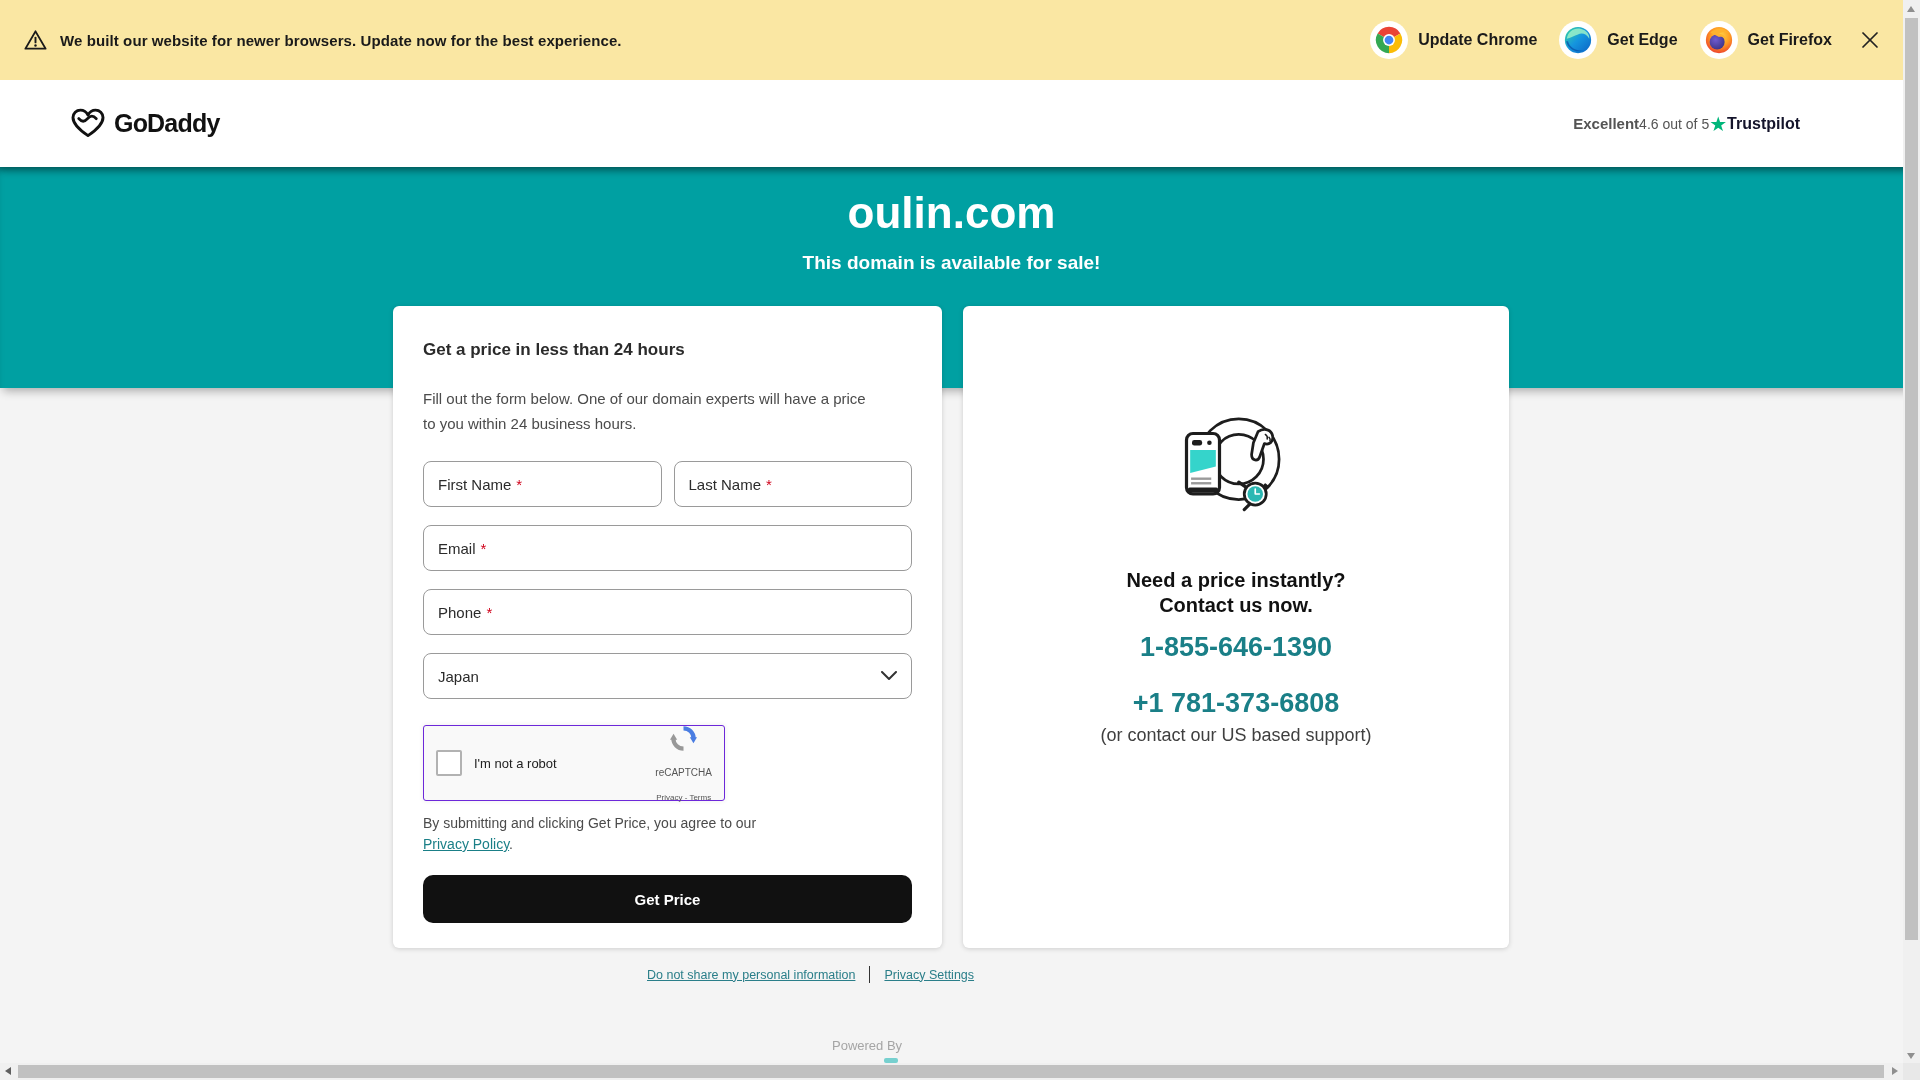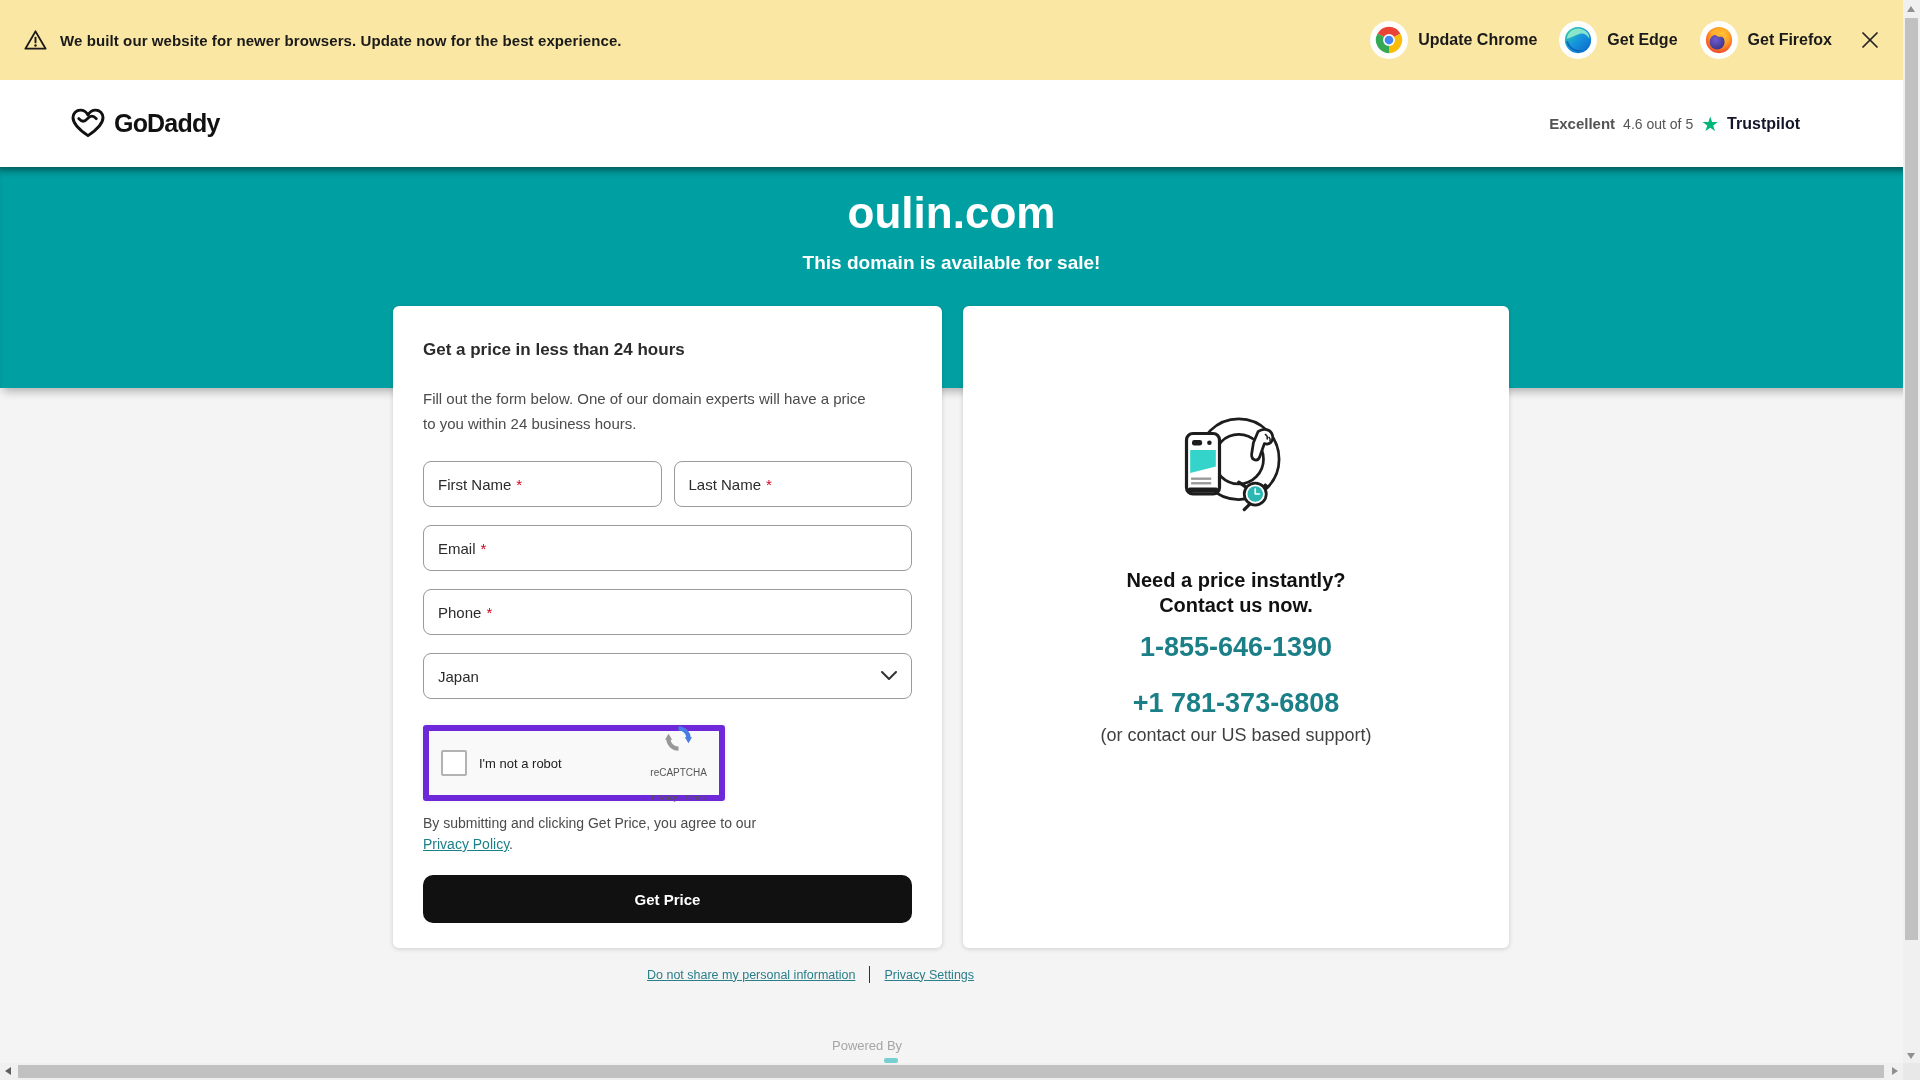--- a/index.html
+++ b/index.html
@@ -19,21 +19,21 @@
            align-items:center; justify-content:center; flex:0 0 auto; }
   .bclose { background:none; border:none; cursor:pointer; margin-left:6px; display:flex; align-items:center; }
 
   
   .header { position:absolute; top:80px; left:0; width:1920px; height:87px; background:#fff; z-index:3;
             box-shadow:0 3px 7px rgba(0,0,0,.25);
             display:flex; align-items:center; justify-content:space-between;
             padding:0 120px 0 70px; }
   .logo { display:flex; align-items:center; gap:8px; cursor:pointer; }
   .logo-text { font-size:25px; font-weight:800; letter-spacing:-0.8px; color:#111; }
-  .trustpilot { display:flex; align-items:center; gap:8px; }
+  .trustpilot { display:flex; align-items:center; }
   .tp-ex { font-size:15px; font-weight:700; color:#545454; }
   .tp-score { font-size:14px; color:#545454; }
   .tp-star { font-size:20px; color:#00b67a; line-height:1; }
   .tp-brand { font-size:16px; font-weight:700; color:#14142b; }
 
   
   .hero { position:absolute; top:167px; left:0; width:1920px; height:221px; background:#00a0a2; z-index:1;
           box-shadow: inset 0 7px 8px -5px rgba(0,0,0,.35), 0 6px 9px -3px rgba(0,0,0,.3);
           display:flex; flex-direction:column; align-items:center; padding:24px 17px 0 0; }
   .hero-domain { font-size:44px; font-weight:700; color:#fff; line-height:1; }
@@ -51,21 +51,21 @@
 
   .row { display:flex; gap:12px; margin-bottom:18px; }
   .field { height:46px; border:1px solid #9a9a9a; border-radius:8px; background:#fff;
            display:flex; align-items:center; padding:0 14px; font-size:15px; color:#2b2b2b; cursor:text; }
   .row .field { flex:1; }
   .field.full { margin-bottom:18px; }
   .field.select { margin-bottom:26px; cursor:pointer; }
   .req { color:#d0021b; margin-left:5px; }
   .chev { margin-left:auto; }
 
-  .captcha { width:302px; height:76px; background:#f9f9f9; border:6px solid #6d28d9; border-radius:3px;
+  .captcha { width:302px; height:76px; background:#f9f9f9; border:1px solid #6d28d9; border-radius:3px;
              box-shadow:0 0 4px 1px rgba(0,0,0,.05); display:flex; align-items:center;
              padding:0 12px; gap:12px; margin-bottom:12px; }
   .cb { width:26px; height:26px; background:#fff; border:2px solid #b2b2b2; border-radius:2px; cursor:pointer; flex:0 0 auto; }
   .cap-label { font-size:13px; color:#212121; }
   .cap-right { margin-left:auto; display:flex; flex-direction:column; align-items:center; gap:15px; }
   .cap-brand { font-size:10px; color:#555; }
   .cap-links { font-size:8px; color:#555; }
   .cap-links a { color:#555; text-decoration:none; }
 
   .agreement { font-size:14px; color:#4b4b4b; line-height:21px; margin-bottom:20px; }

